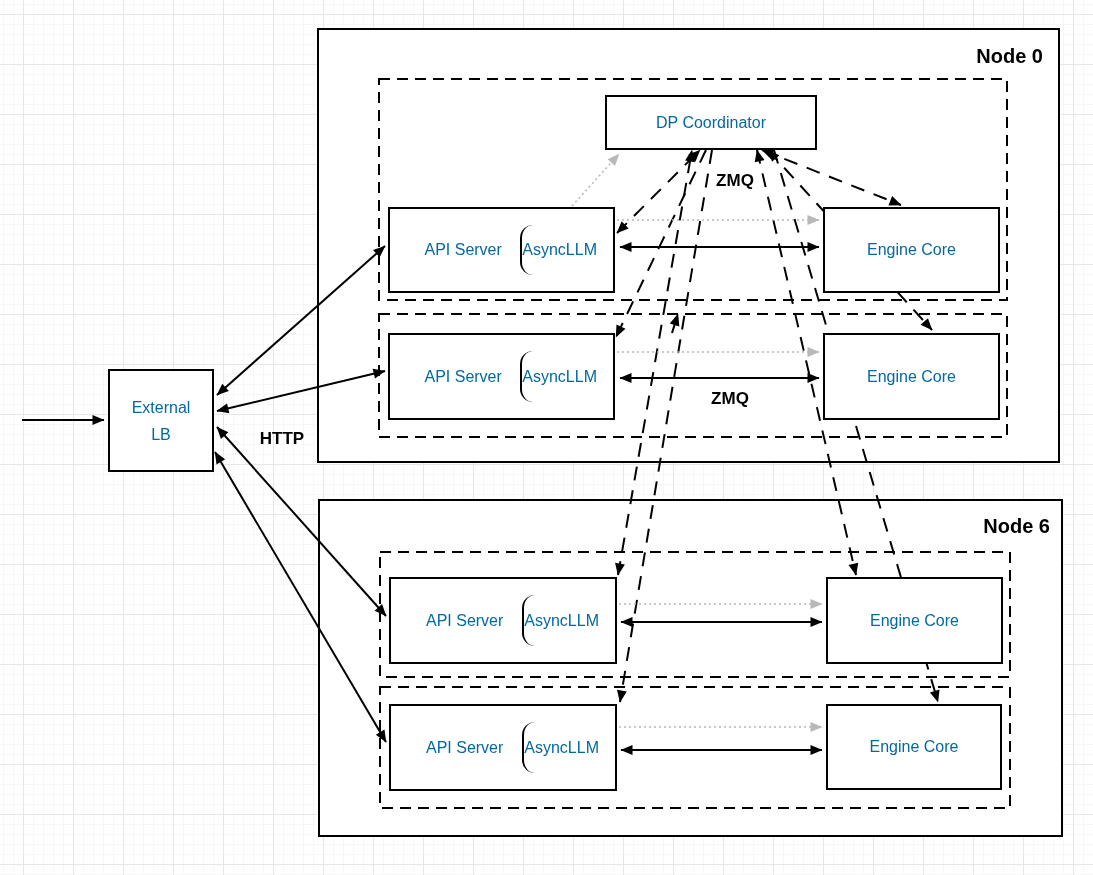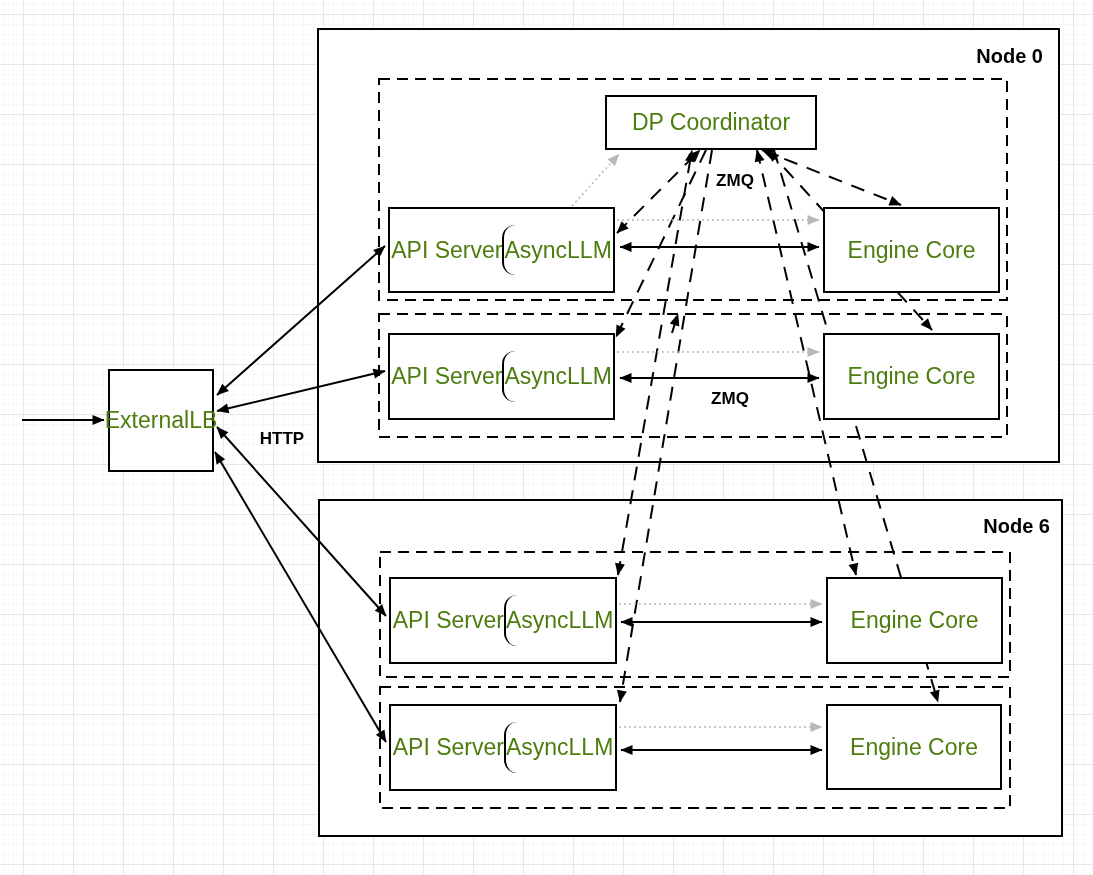--- a/index.html
+++ b/index.html
@@ -20,28 +20,28 @@
     box-sizing:border-box;z-index:1;
   }
   .node-label{
     position:absolute;z-index:5;font-size:20px;color:#000;text-align:right;font-weight:bold;
   }
   svg.layer{position:absolute;left:0;top:0;z-index:2;}
   svg.layer.over{z-index:4;}
   .shape{
     position:absolute;background:#ffffff;border:2px solid #000;box-sizing:border-box;
     display:flex;align-items:center;justify-content:center;
-    font-size:23px;color:#4d7c0f;z-index:3;white-space:nowrap;
+    font-size:16px;color:#0369a1;z-index:3;white-space:nowrap;
   }
   .compound{padding:16px;display:flex;align-items:stretch;}
   .compound .cell{
     display:flex;align-items:center;justify-content:center;box-sizing:border-box;
   }
   .compound .cell.llm{border-left:2px solid #000;flex:1;border-radius:13px;}
-  .lbtext{display:flex;flex-direction:row;align-items:center;line-height:27px;text-align:center;}
+  .lbtext{display:flex;flex-direction:column;align-items:center;line-height:27px;text-align:center;}
   .small-label{
     position:absolute;z-index:5;font-size:17px;color:#000;text-align:center;width:100px;font-weight:bold;
   }
 </style>
 </head>
 <body>
 
 <div id="canvas">
 
   <div class="nodebox" style="left:317px;top:28px;width:743px;height:435px"></div>

